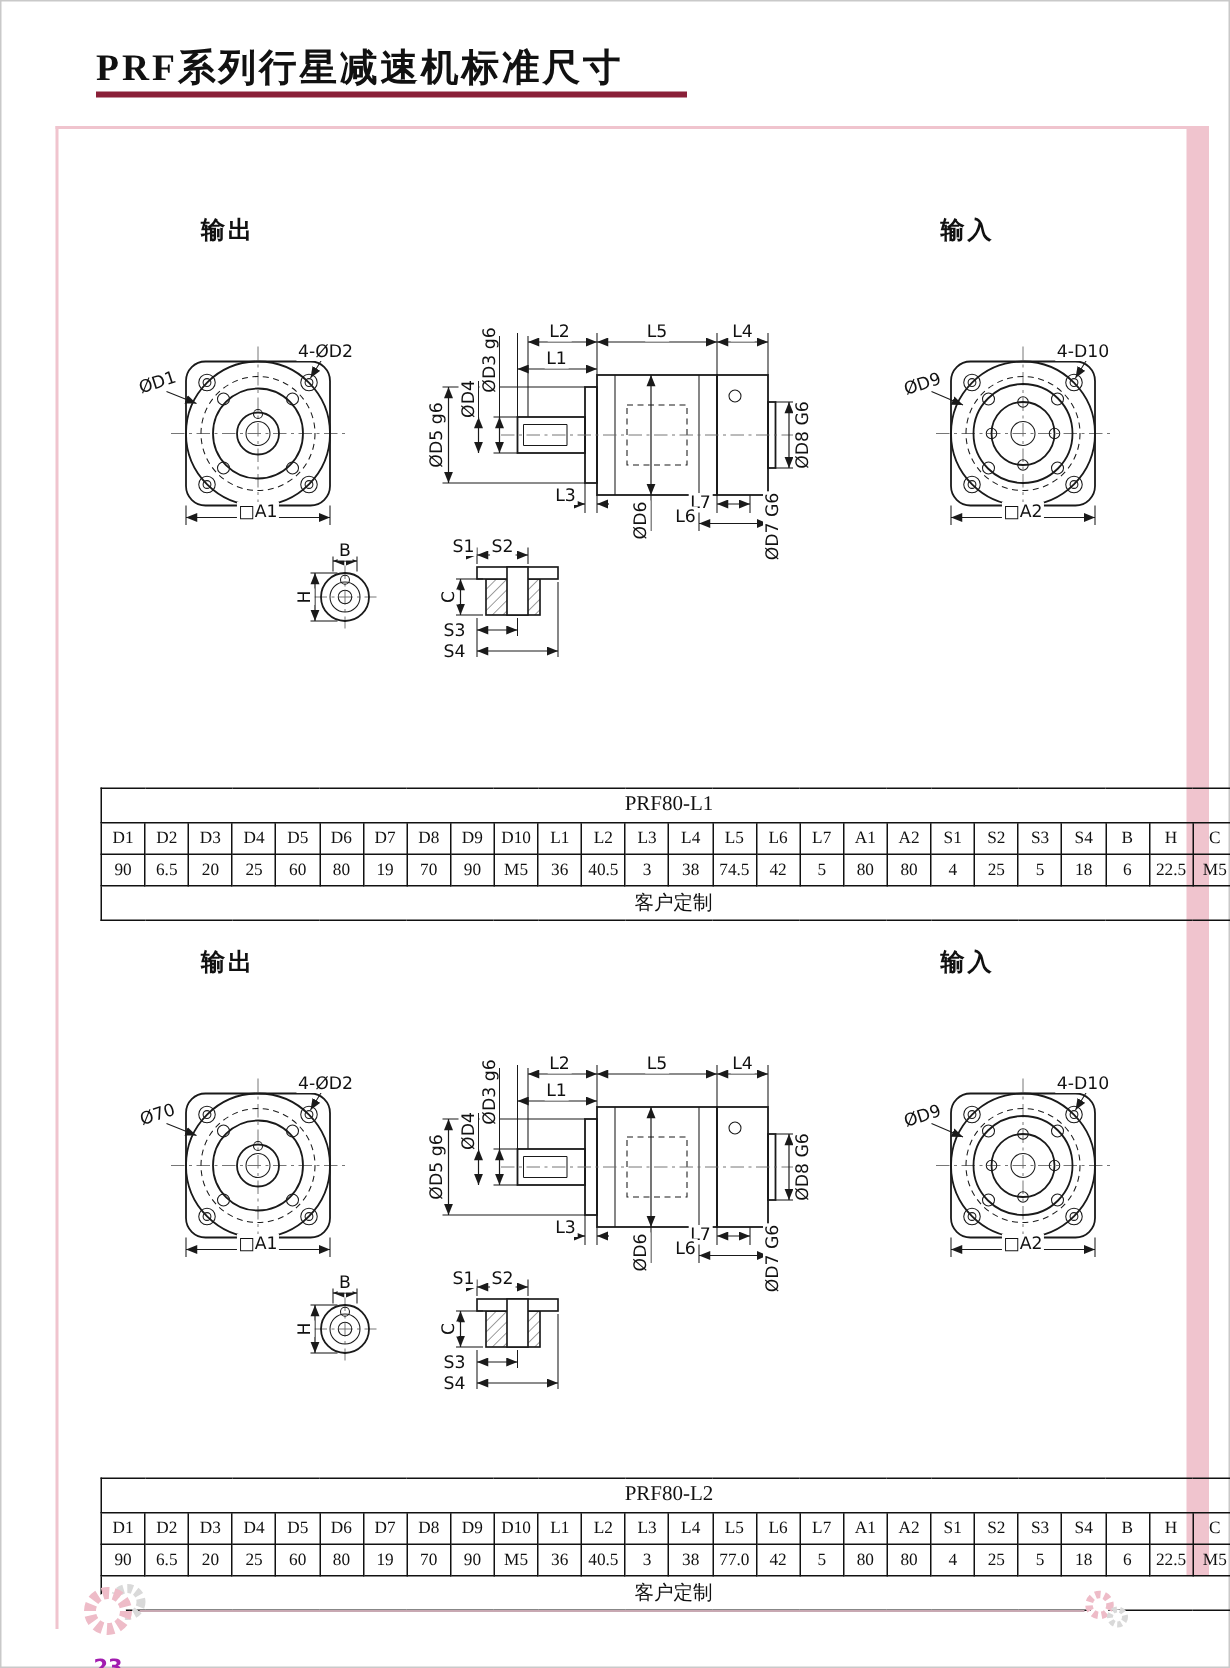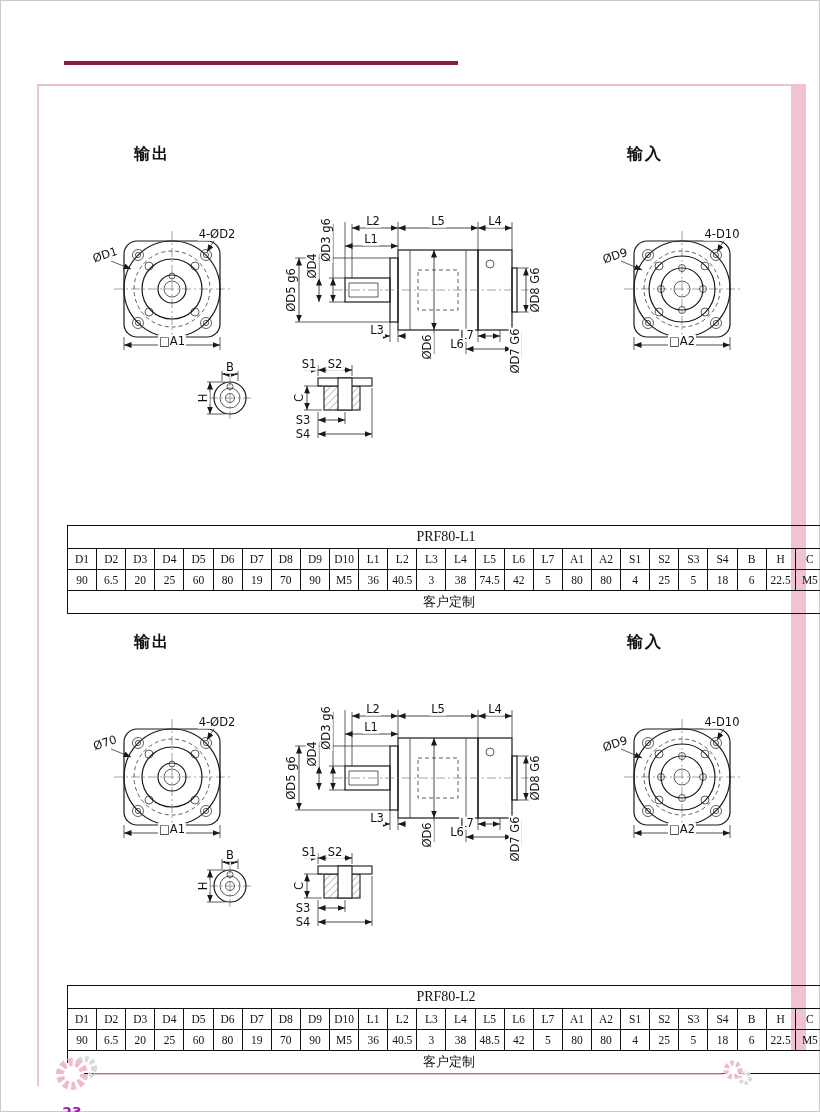--- a/index.html
+++ b/index.html
@@ -34,20 +34,21 @@
   .tbl td.t-foot{text-align:center;padding-left:6px;font-size:13px;height:22px;}
   .footer-svg{position:absolute;left:45px;top:1050px;}
   .page-num{position:absolute;left:72px;top:1112px;transform:translate(-50%,-50%);
        font:bold 14px "DejaVu Sans",sans-serif;color:#a21caf;}
 </style>
 </head>
 <body>
 
 <div class="page">
 
+  <div class="page-title">PRF系列行星减速机标准尺寸</div>
   <div class="title-underline"></div>
   <div class="frame-top"></div>
   <div class="frame-left"></div>
   <div class="right-bar"></div>
 
   <div class="draw-sec" id="sec1">
     <svg class="draw" width="753" height="330" viewBox="0 0 753 330">
       <defs>
         <marker id="ae1" markerWidth="9" markerHeight="8" refX="7.5" refY="3" orient="auto" markerUnits="userSpaceOnUse">
             <path d="M0 0 L7.5 3 L0 6 Z" fill="#1a1a1a"></path>
@@ -525,21 +526,21 @@
             <td>60</td>
             <td>80</td>
             <td>19</td>
             <td>70</td>
             <td>90</td>
             <td>M5</td>
             <td>36</td>
             <td>40.5</td>
             <td>3</td>
             <td>38</td>
-            <td>48.5</td>
+            <td>77.0</td>
             <td>42</td>
             <td>5</td>
             <td>80</td>
             <td>80</td>
             <td>4</td>
             <td>25</td>
             <td>5</td>
             <td>18</td>
             <td>6</td>
             <td>22.5</td>

